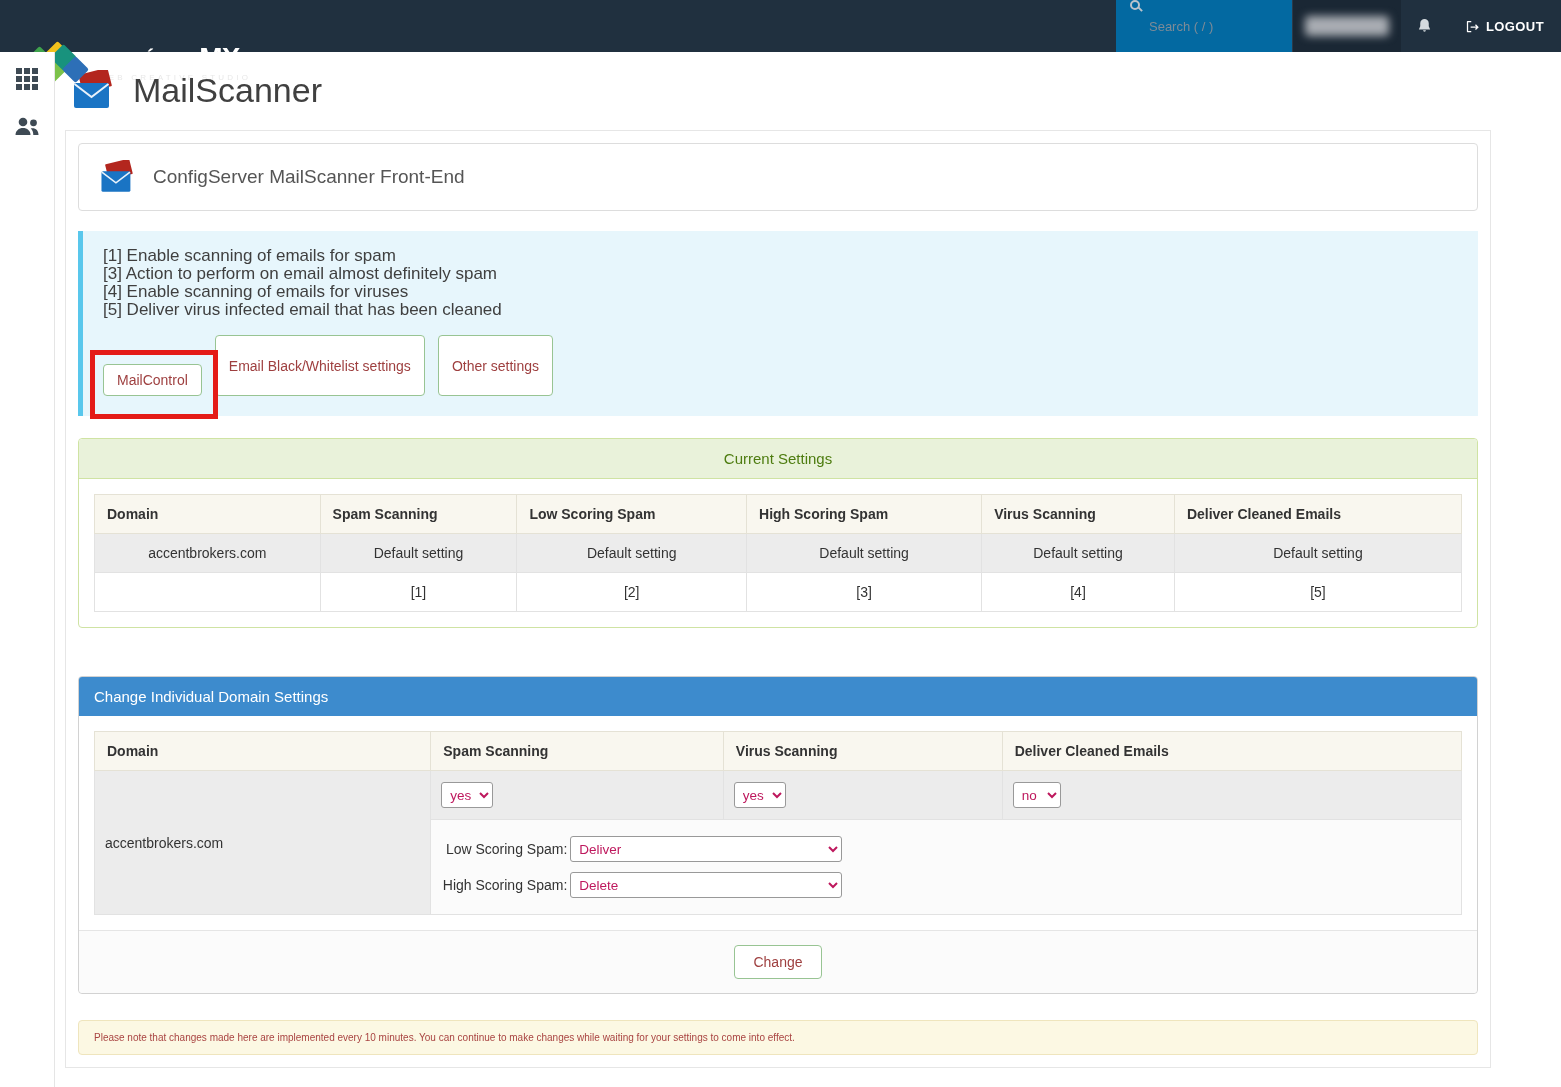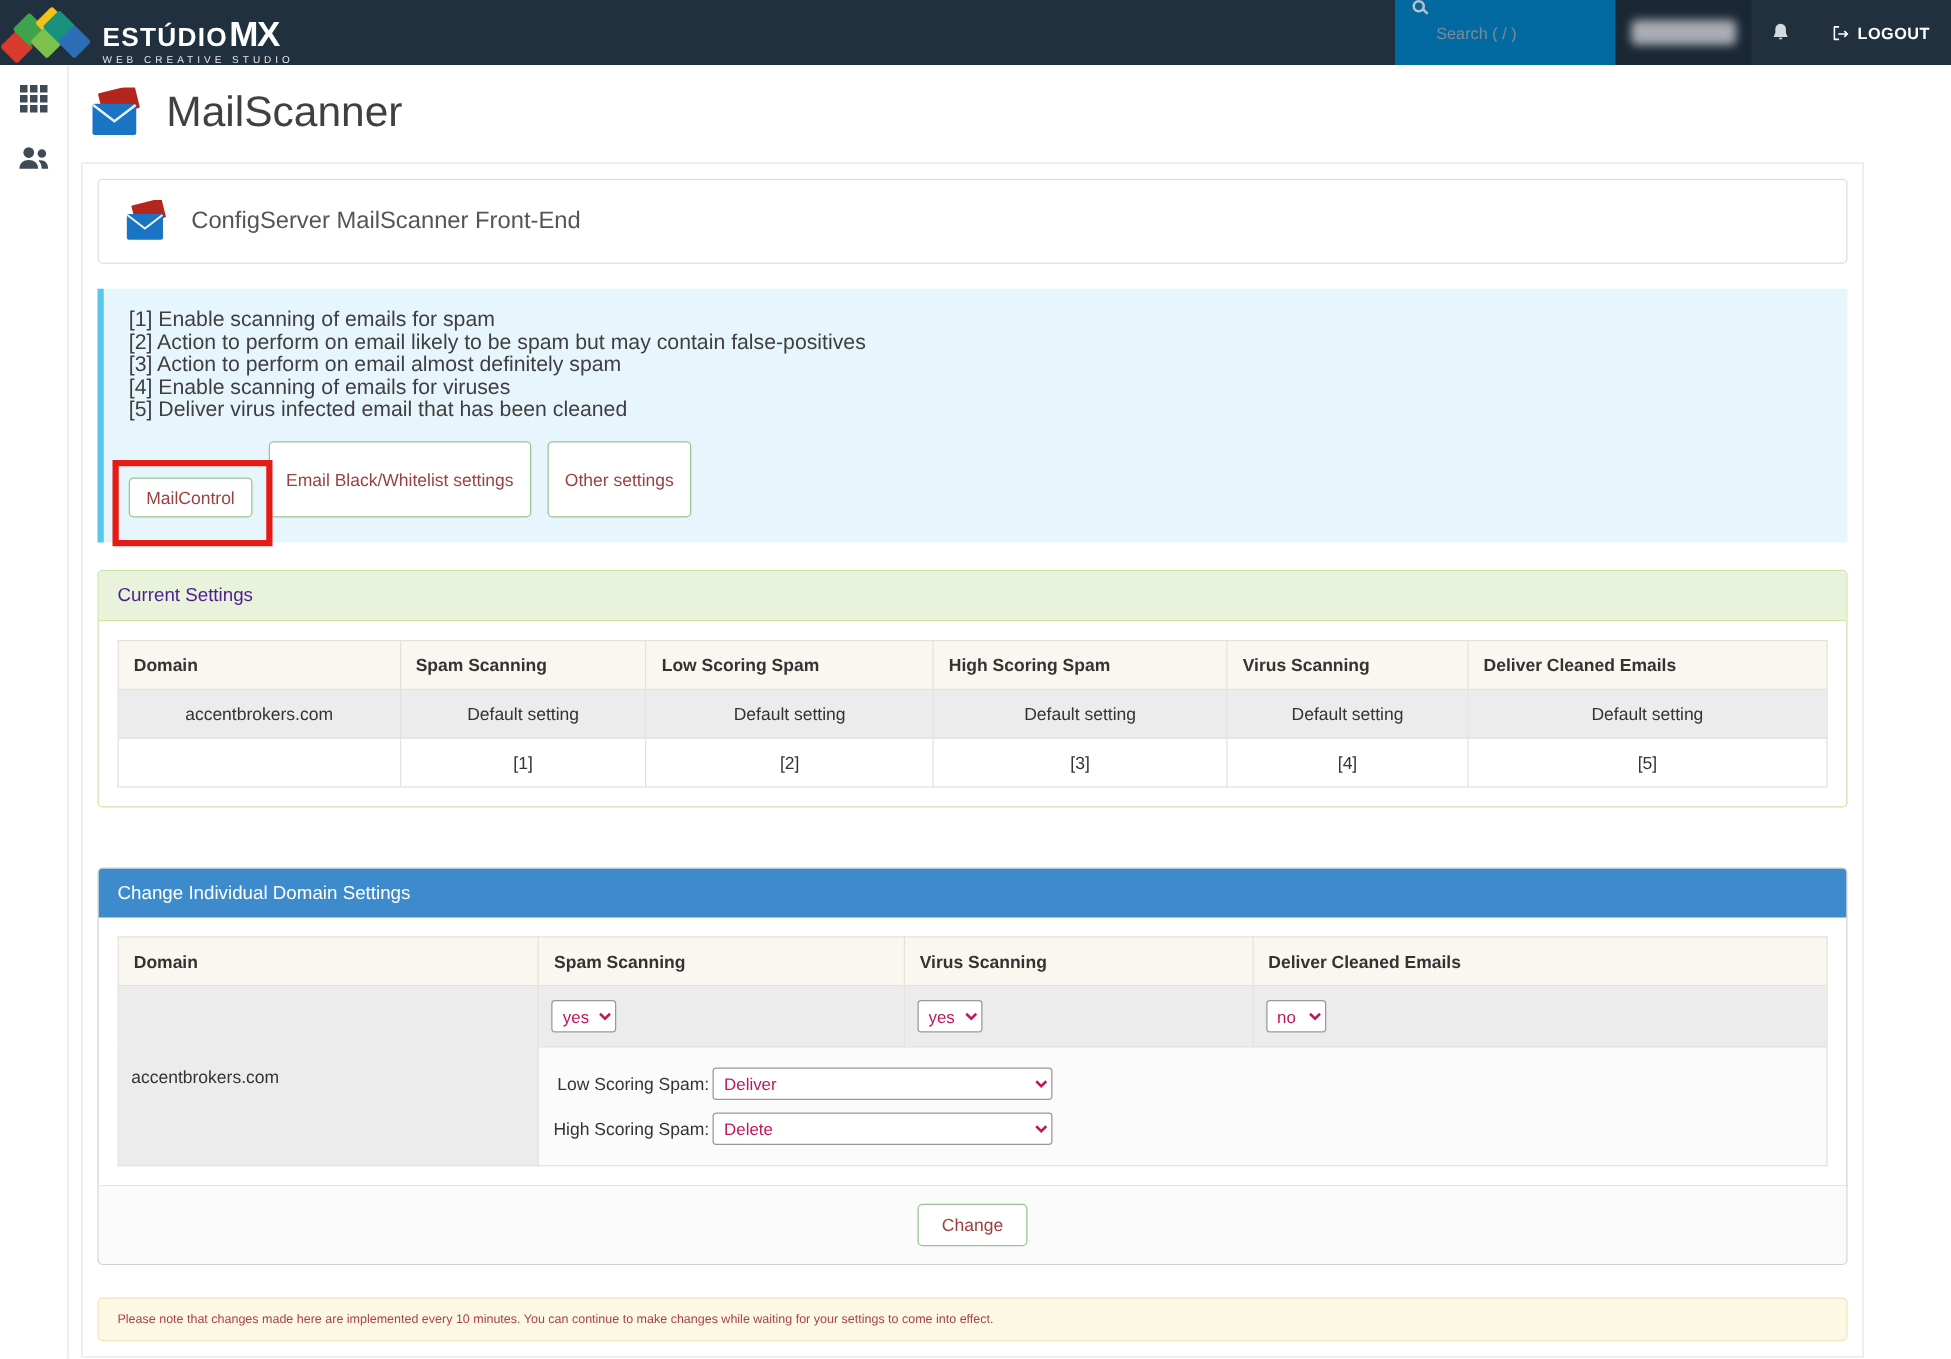--- a/index.html
+++ b/index.html
@@ -1,21 +1,21 @@
 <!DOCTYPE html>
 <html><head>
 <meta charset="utf-8">
 <style>
   * { box-sizing: border-box; margin: 0; padding: 0; }
   html, body { width: 1561px; height: 1087px; overflow: hidden; }
   body { font-family: "Liberation Sans", sans-serif; background: #fff; color: #333; font-size: 14px; }
 
   
   .navbar { height: 52px; background: #20303f; display: flex; align-items: stretch; color: #fff; }
-  .brand { display: flex; align-items: flex-end; padding: 0 14px 0 2px; gap: 10px; margin-top: 44px; }
+  .brand { display: flex; align-items: flex-start; padding: 0 14px 0 18px; gap: 10px; margin-top: 44px; }
   .diamonds { position: relative; width: 70px; height: 44px; flex: 0 0 auto; }
   .diamonds span { position: absolute; width: 19px; height: 19px; transform: rotate(45deg); border-radius: 2px; }
   .d-red    { background:#d93a2b; left: 2px;  top: 20px; }
   .d-green  { background:#3fa34d; left: 12px; top: 6px;  }
   .d-lgreen { background:#7cc24a; left: 26px; top: 16px; }
   .d-teal   { background:#18927d; left: 36px; top: 4px;  }
   .d-blue   { background:#2d6fb7; left: 48px; top: 16px; }
   .d-yellow { background:#f2c21c; left: 30px; top: 1px; width: 10px; height: 10px; }
   .brand-text { display: flex; flex-direction: column; line-height: 1; }
   .brand-line { display: flex; align-items: baseline; }
@@ -50,21 +50,21 @@
 
   .info-box { background: #e7f6fc; border-left: 5px solid #59c7ec; padding: 16px 20px 20px; }
   .info-line { font-size: 17px; color: #3f3f3f; line-height: 18px; }
   .info-buttons { display: flex; gap: 13px; margin-top: 16px; }
   .btn { background: #fff; border: 1px solid #98c493; border-radius: 4px; color: #9e3f3f; font-size: 14px; padding: 7px 13px; cursor: pointer; font-family: "Liberation Sans", sans-serif; }
   .annot-wrap { position: relative; display: inline-block; margin-top: 29px; }
   .red-annotation { position: absolute; left: -13px; right: -16px; top: -14px; bottom: -23px; border: 5px solid #e41b17; pointer-events: none; z-index: 3; }
 
   
   .panel-green { border: 1px solid #cfe3a3; border-radius: 4px; margin-top: 22px; }
-  .panel-green-header { background: #e9f2da; color: #4c1d95; font-size: 15px; padding: 11px 15px; border-bottom: 1px solid #cfe3a3; border-radius: 4px 4px 0 0; }
+  .panel-green-header { background: #e9f2da; color: #4d7c0f; font-size: 15px; padding: 11px 15px; border-bottom: 1px solid #cfe3a3; border-radius: 4px 4px 0 0; text-align: center; }
   .panel-body { padding: 15px; }
 
   table.tbl { width: 100%; border-collapse: collapse; font-size: 14px; color: #333; table-layout: fixed; }
   table.tbl th { background: #f9f7ef; border: 1px solid #e5e2d5; padding: 11px 12px; text-align: left; font-weight: bold; }
   table.tbl td { border: 1px solid #e2e2e2; padding: 11px 10px; text-align: center; }
   tr.default-row td { background: #ececec; }
 
   
   .panel-blue { border: 1px solid #d2d2d2; border-radius: 4px; margin-top: 48px; }
   .panel-blue-header { background: #3d8bcd; color: #fff; font-size: 15px; padding: 11px 15px; border-radius: 3px 3px 0 0; }
@@ -154,21 +154,20 @@
       <svg width="38" height="34" viewBox="0 0 46 40">
         <rect x="9" y="1" width="30" height="19" rx="1" fill="#b3261e" transform="rotate(-14 24 10)"></rect>
         <rect x="3" y="13" width="35" height="25" rx="2" fill="#1a74c4"></rect>
         <path d="M3.5 14 L20.5 27 L37.5 14" fill="none" stroke="#e9f2fb" stroke-width="2"></path>
       </svg>
       <span class="fe-card-title">ConfigServer MailScanner Front-End</span>
     </div>
 
     <div class="info-box">
       <div class="info-line">[1] Enable scanning of emails for spam</div>
-      <div class="info-line">[2] Action to perform on email likely to be spam but may contain false-positives</div>
       <div class="info-line">[3] Action to perform on email almost definitely spam</div>
       <div class="info-line">[4] Enable scanning of emails for viruses</div>
       <div class="info-line">[5] Deliver virus infected email that has been cleaned</div>
       <div class="info-buttons">
         <span class="annot-wrap">
           <button class="btn">MailControl</button>
           <span class="red-annotation"></span>
         </span>
         <button class="btn">Email Black/Whitelist settings</button>
         <button class="btn">Other settings</button>

